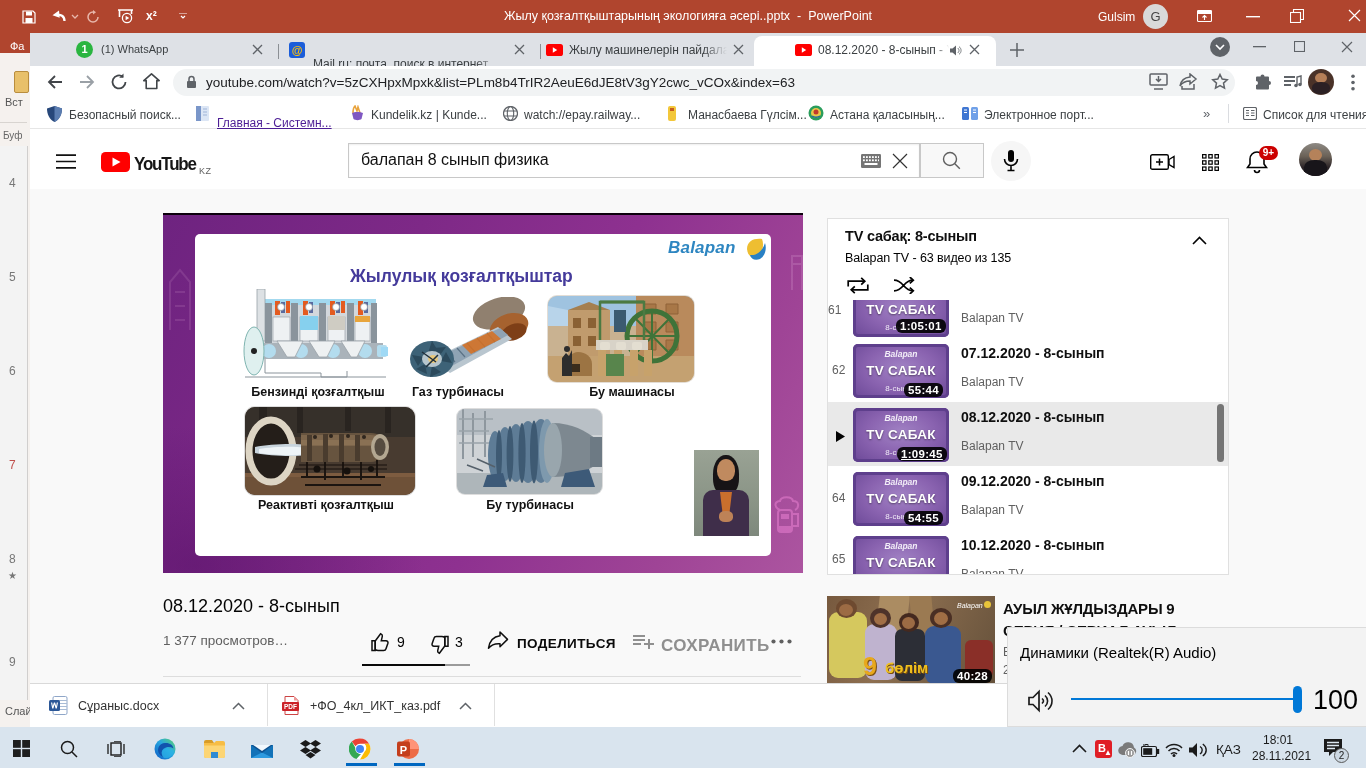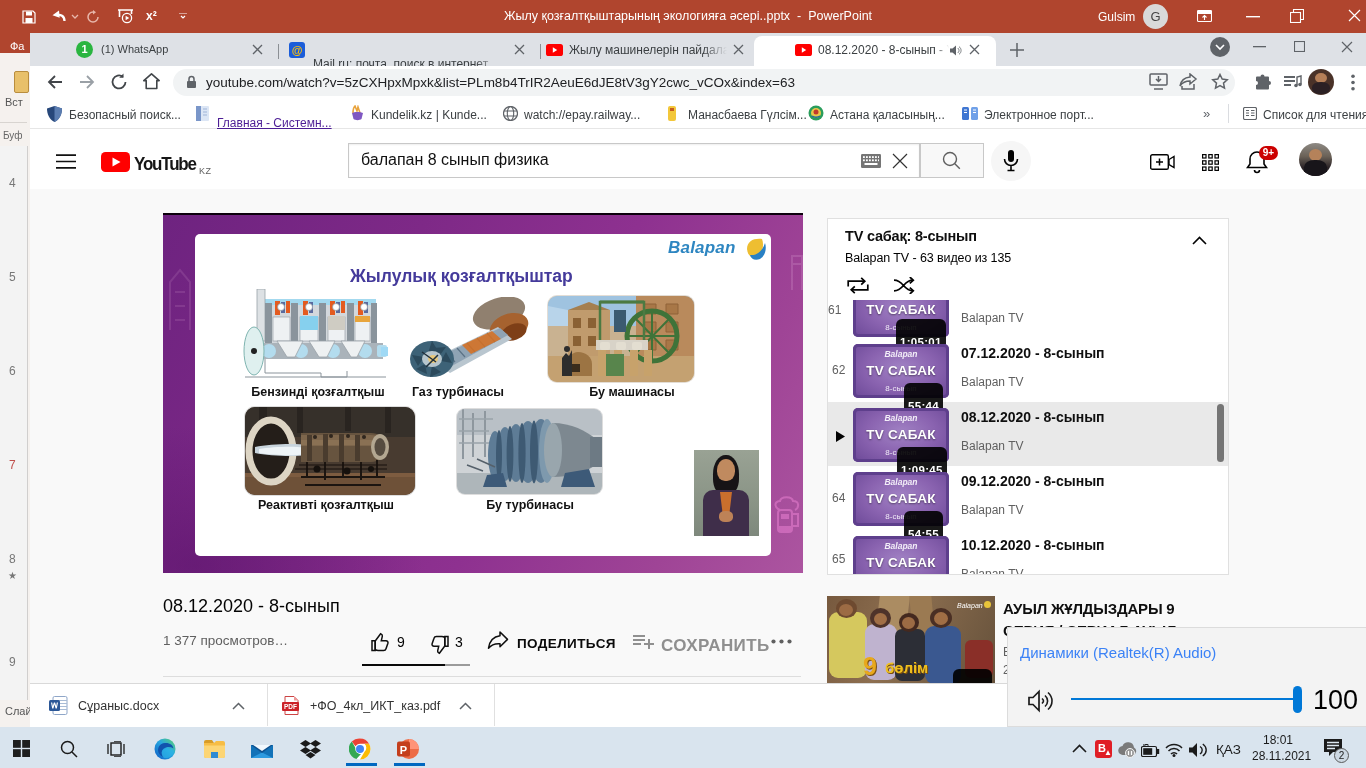--- a/index.html
+++ b/index.html
@@ -3,21 +3,21 @@
 <meta charset="utf-8">
 <style>
 html,body{margin:0;padding:0;}
 body{width:1366px;height:768px;overflow:hidden;font-family:"Liberation Sans",sans-serif;background:#fff;position:relative;}
 .abs{position:absolute;}
 .tx{white-space:nowrap;}
 svg{display:block;}
 .plthumb{position:absolute;width:96px;height:54px;border-radius:5px;background:radial-gradient(ellipse at 50% 45%,#a182c4 0%,#8a63b0 50%,#6a4796 100%);box-shadow:inset 0 0 0 3px #5e3f8c;}
 .plthumb::before{content:"TV САБАК";position:absolute;left:0;top:19px;width:96px;text-align:center;font-size:13.5px;font-weight:bold;color:#fff;letter-spacing:0.3px;text-shadow:0 1px 2px rgba(0,0,0,.45);}
 .plthumb::after{content:"Balapan";position:absolute;left:0;top:5px;width:96px;text-align:center;font-size:8.5px;font-style:italic;font-weight:bold;color:#f3eef8;}
-.pltime{position:absolute;background:rgba(0,0,0,0.9);color:#fff;font-size:11.5px;font-weight:bold;padding:17px 4px;border-radius:6px;letter-spacing:0.3px;}
+.pltime{position:absolute;background:rgba(0,0,0,0.9);color:#fff;font-size:11.5px;font-weight:bold;padding:1px 4px;border-radius:6px;letter-spacing:0.3px;}
 .pltitle{position:absolute;font-size:14px;font-weight:bold;color:#0f0f0f;}
 .plch{position:absolute;font-size:12px;color:#606060;}
 .plnum{position:absolute;font-size:12px;color:#606060;}
 .pls8{position:absolute;width:96px;text-align:center;font-size:8px;color:#efe9f6;}
 </style>
 </head>
 <body>
 
 <div class="abs" style="left:0;top:0;width:1366px;height:33px;background:#b0452e;"></div>
 <div id="ppt-qat">
@@ -694,21 +694,21 @@
     </svg>
 <div class="abs tx" style="left:310px;top:699px;font-size:12.5px;color:#333;">+ФО_4кл_ИКТ_каз.pdf</div>
 <svg class="abs" style="left:459px;top:702px;" width="13" height="8" viewBox="0 0 13 8">
       <path d="M1 7l5.5-5.5L12 7" stroke="#5f6368" stroke-width="1.5" fill="none"></path>
     </svg>
 <div class="abs" style="left:494px;top:684px;width:1px;height:42px;background:#e0e0e0;"></div>
 </div>
 
 <div id="volume">
 <div class="abs" style="left:1007px;top:627px;width:359px;height:100px;background:#f3f3f3;border:1px solid #dcdcdc;border-right:none;box-sizing:border-box;"></div>
-<div class="abs tx" style="left:1020px;top:644px;font-size:15px;color:#3b82f6;">Динамики (Realtek(R) Audio)</div>
+<div class="abs tx" style="left:1020px;top:644px;font-size:15px;color:#000000;">Динамики (Realtek(R) Audio)</div>
 <svg class="abs" style="left:1028px;top:689px;" width="27" height="24" viewBox="0 0 27 24">
       <path d="M1 8.5h4L11 2.5v19L5 15.5H1z" fill="none" stroke="#1b1b1b" stroke-width="1.7"></path>
       <path d="M14 9.5c1 .9 1.5 1.6 1.5 2.5s-.5 1.6-1.5 2.5" fill="none" stroke="#1b1b1b" stroke-width="1.6"></path>
       <path d="M17 6.5c1.7 1.5 2.6 3.3 2.6 5.5s-.9 4-2.6 5.5" fill="none" stroke="#1b1b1b" stroke-width="1.6"></path>
       <path d="M20 3.5c2.6 2.3 4 5.2 4 8.5s-1.4 6.2-4 8.5" fill="none" stroke="#1b1b1b" stroke-width="1.6"></path>
     </svg>
 <div class="abs" style="left:1071px;top:698px;width:228px;height:2px;background:#0078d7;"></div>
 <div class="abs" style="left:1293px;top:686px;width:9px;height:27px;border-radius:4.5px;background:#0078d7;"></div>
 <div class="abs tx" style="left:1313px;top:685px;font-size:27px;color:#000;">100</div>
 </div>

